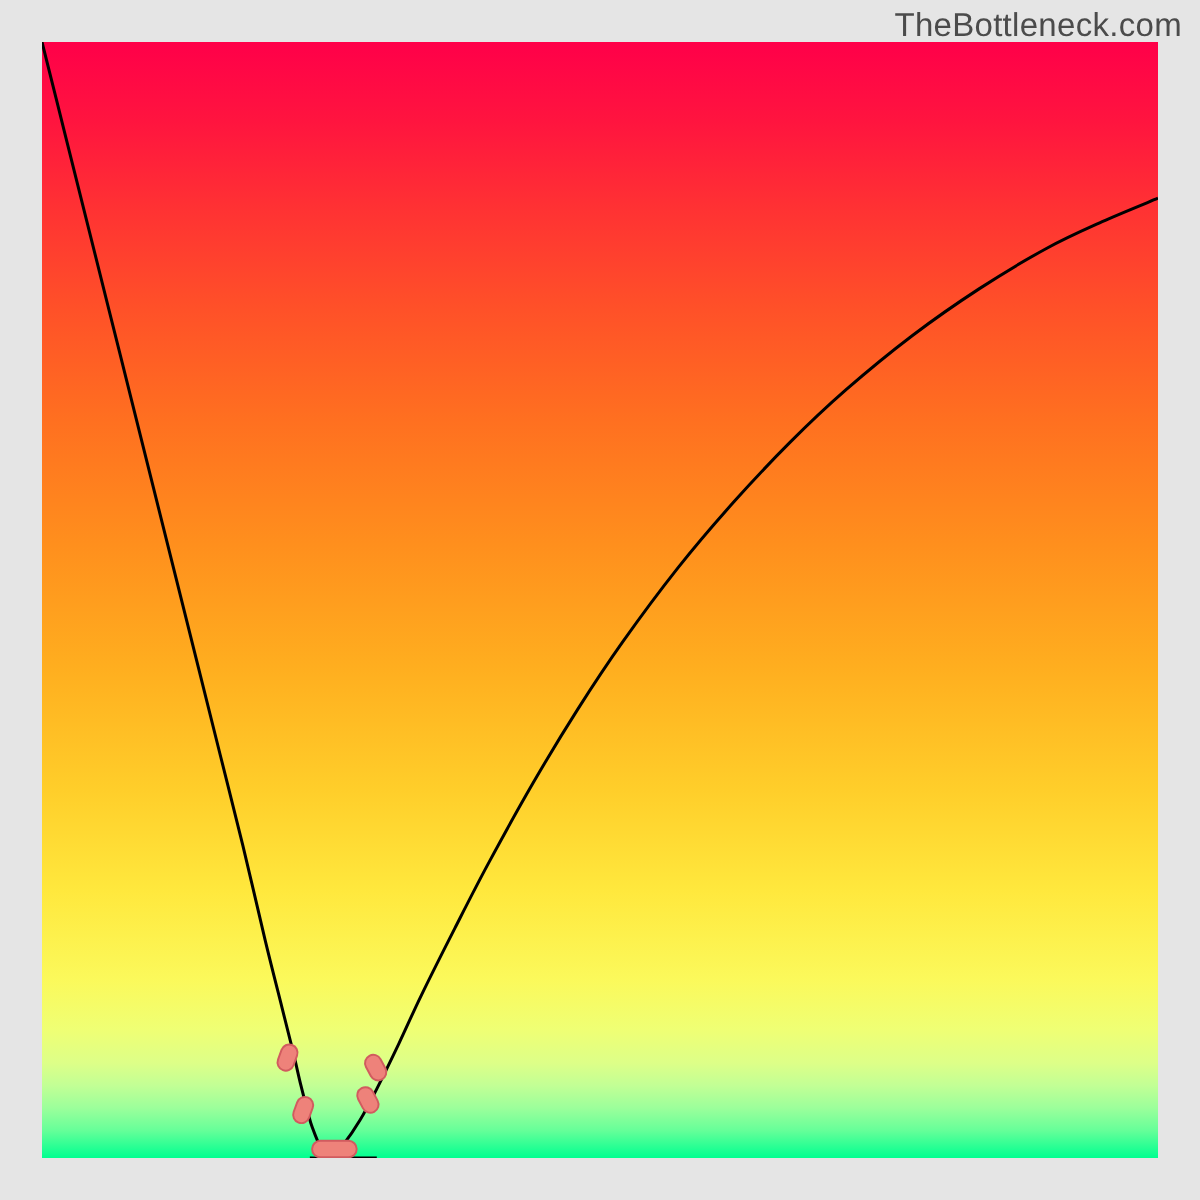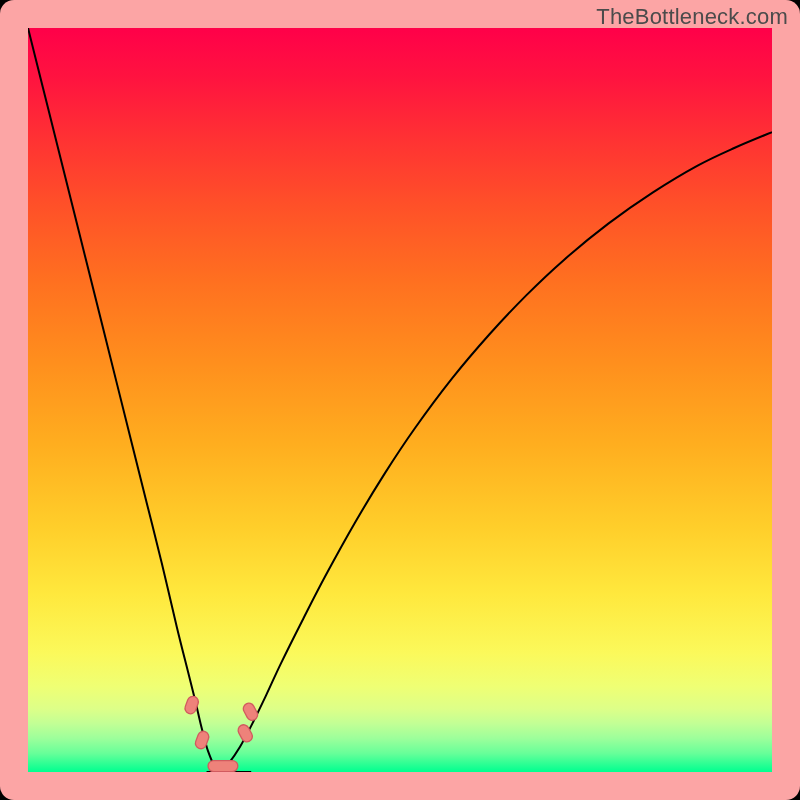--- a/index.html
+++ b/index.html
@@ -7,22 +7,21 @@
     padding: 0;
     width: 800px;
     height: 800px;
     background: #000;
     overflow: hidden;
   }
   .stage {
     position: relative;
     width: 800px;
     height: 800px;
-    background: #fca5a5;
-    border-radius: 14px;
+    background: #e5e5e5;
   }
   .plot-region {
     position: absolute;
     left: 28px;
     top: 28px;
     width: 744px;
     height: 744px;
     overflow: hidden;
   }
   .plot-svg {

